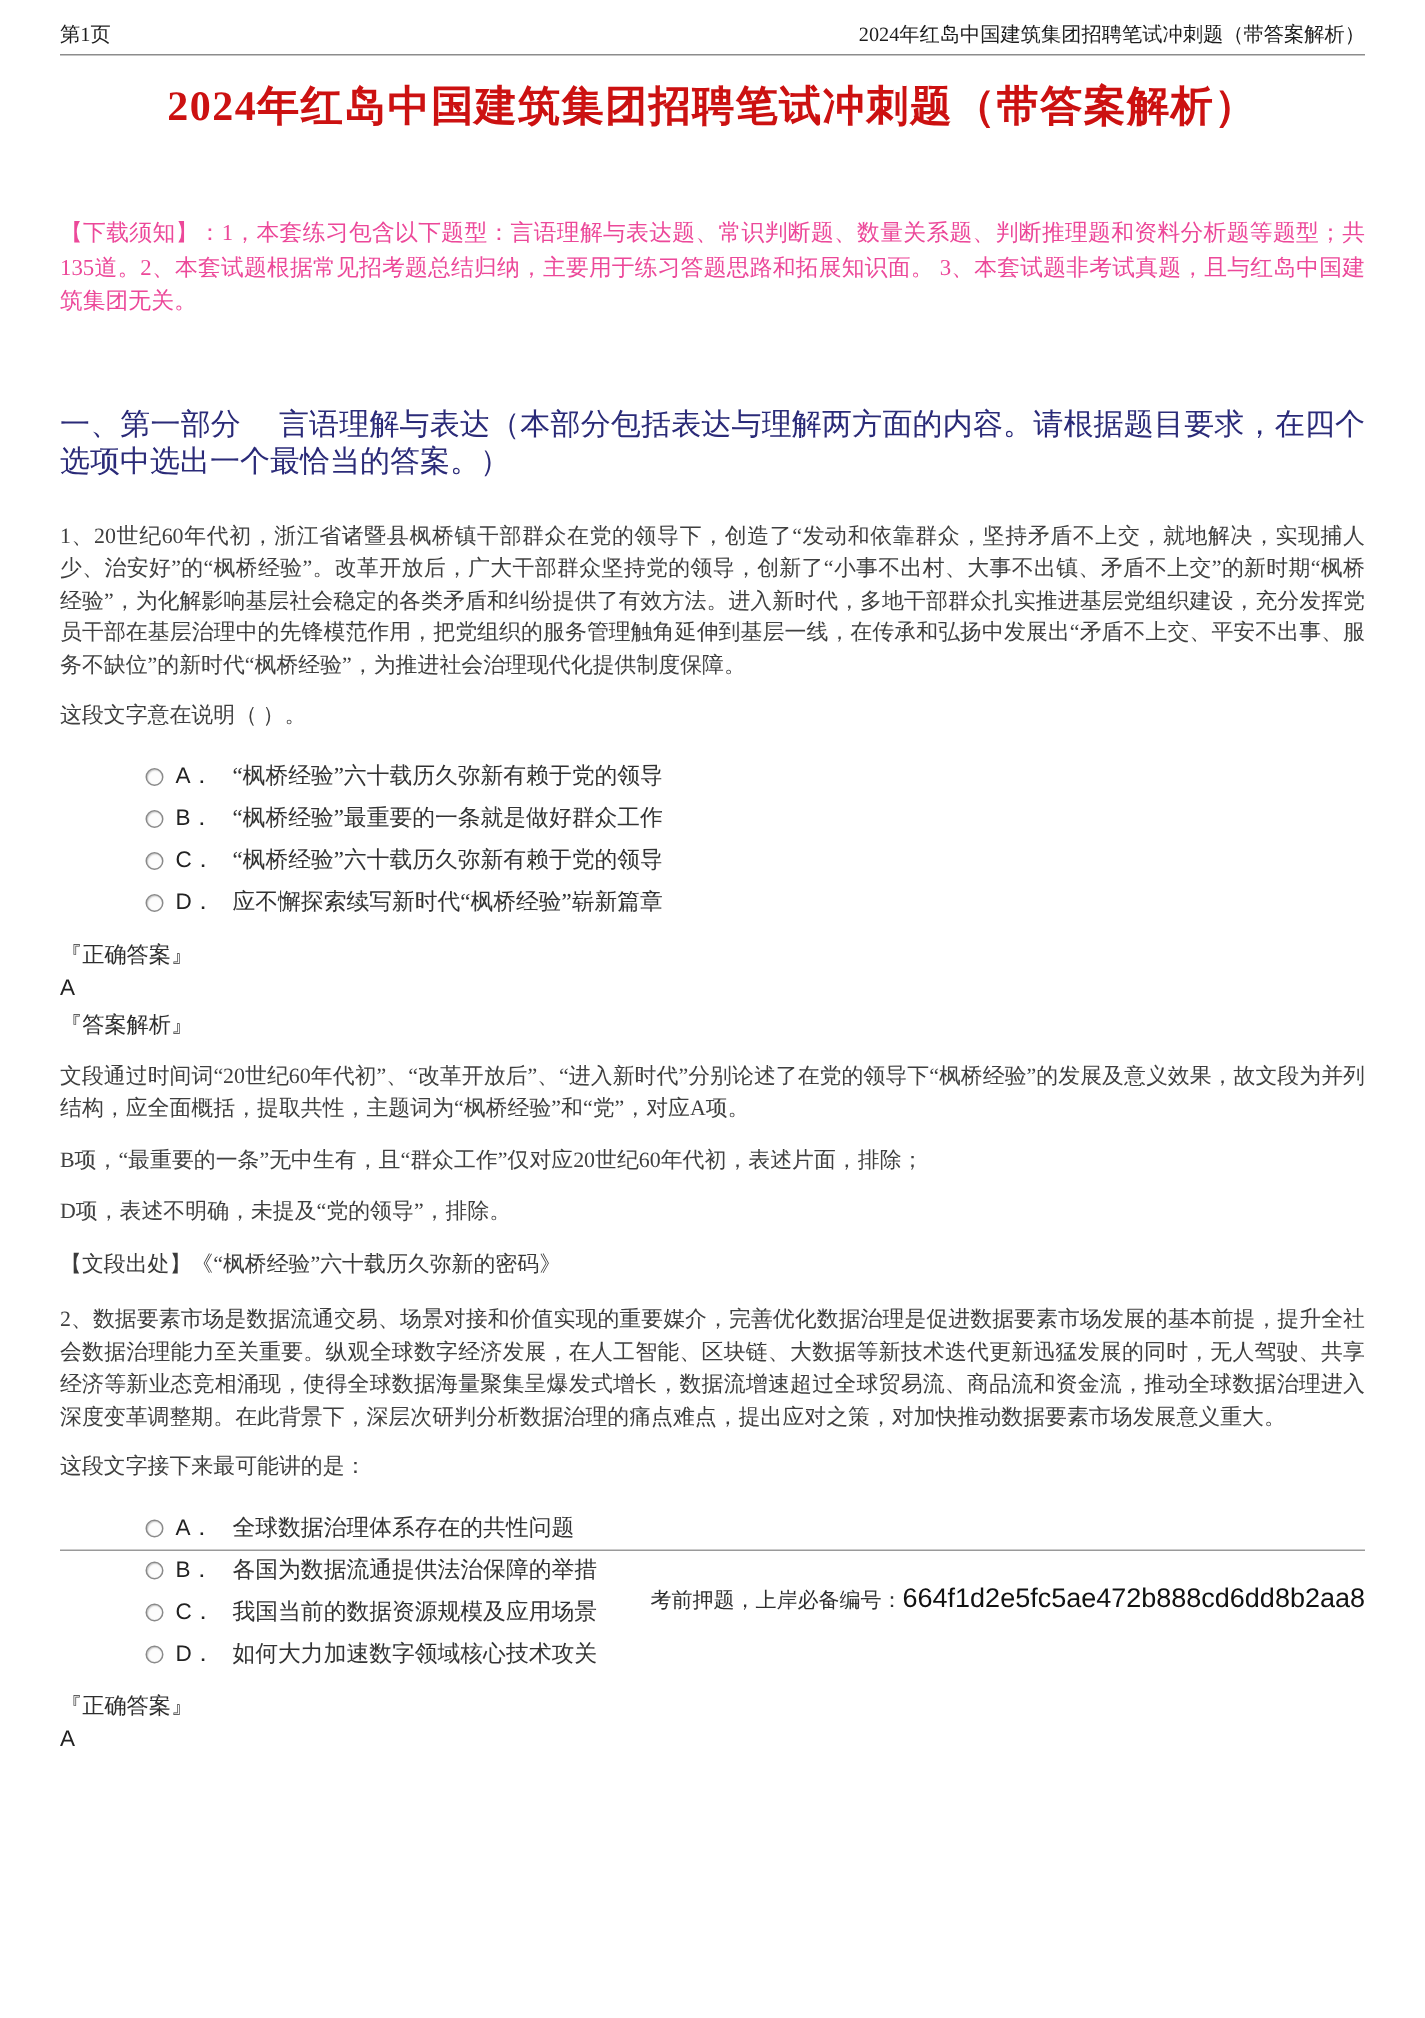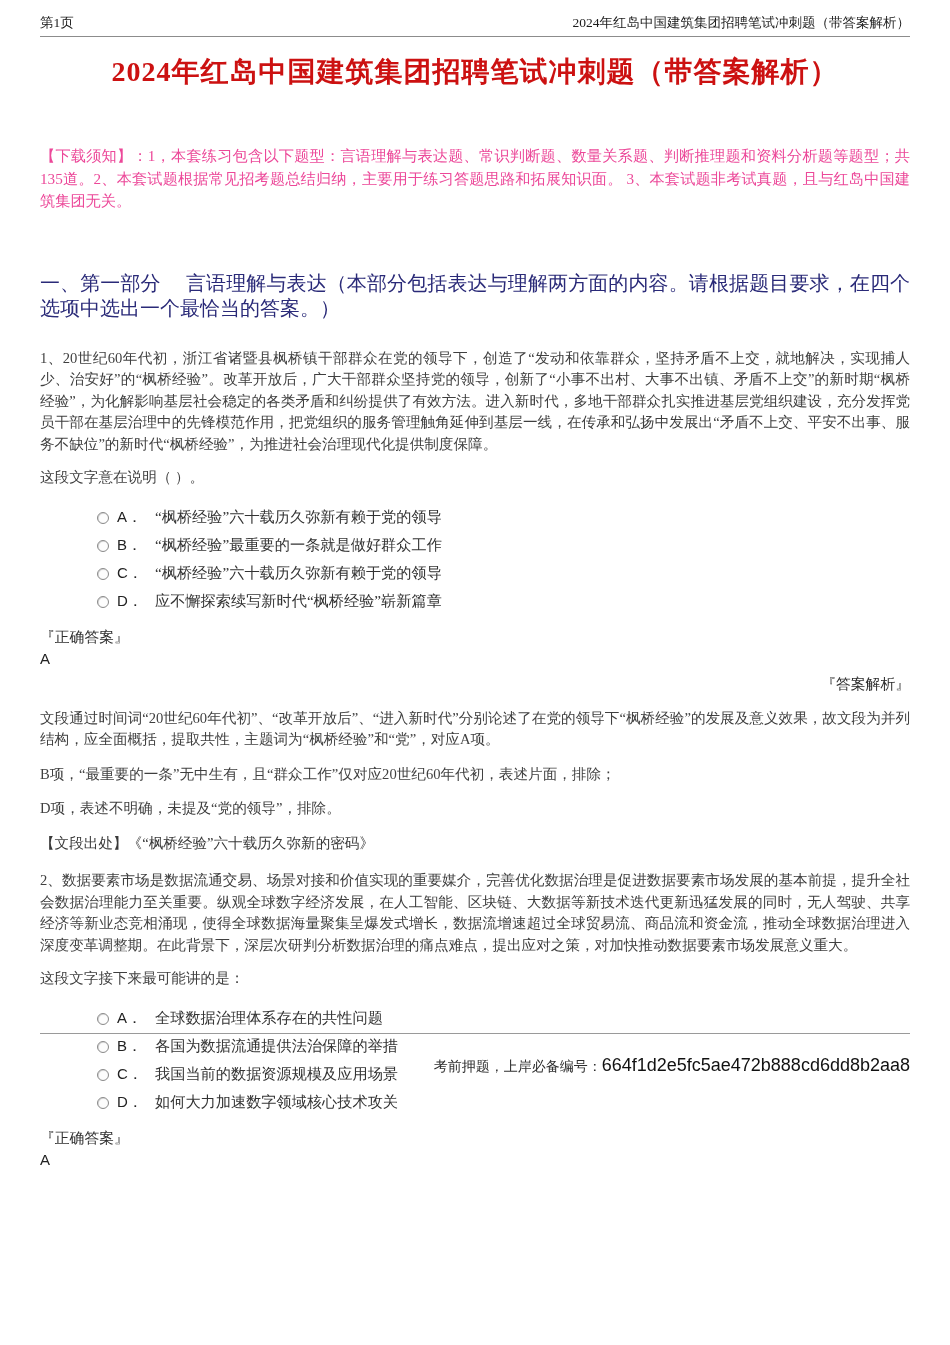--- a/index.html
+++ b/index.html
@@ -82,21 +82,21 @@
   .opt-text {
     margin-left: 6px;
     font-size: 15.2px; color: #333333;
   }
   
   .ans-label { margin-top: 10px; font-size: 14.8px; color: #2e2e2e; line-height: 22px; }
   .ans-value {
     font-family: "Liberation Sans", "DejaVu Sans", sans-serif;
     font-size: 15px; color: #222222; line-height: 22px;
   }
-  .analysis-label { margin-top: 3px; font-size: 14.8px; color: #2e2e2e; line-height: 22px; text-align: right; }
+  .analysis-label { margin-top: 3px; font-size: 14.8px; color: #2e2e2e; line-height: 22px; }
   .analysis-p {
     margin: 13px 0 0 0;
     font-size: 14.6px; line-height: 21.5px;
     color: #3f3f3f; text-align: justify;
   }
   .source { margin-top: 13px; font-size: 14.6px; color: #3a3a3a; line-height: 21.5px; }
   
   .footer {
     position: absolute;
     left: 40px; right: 40px; bottom: 14px;

